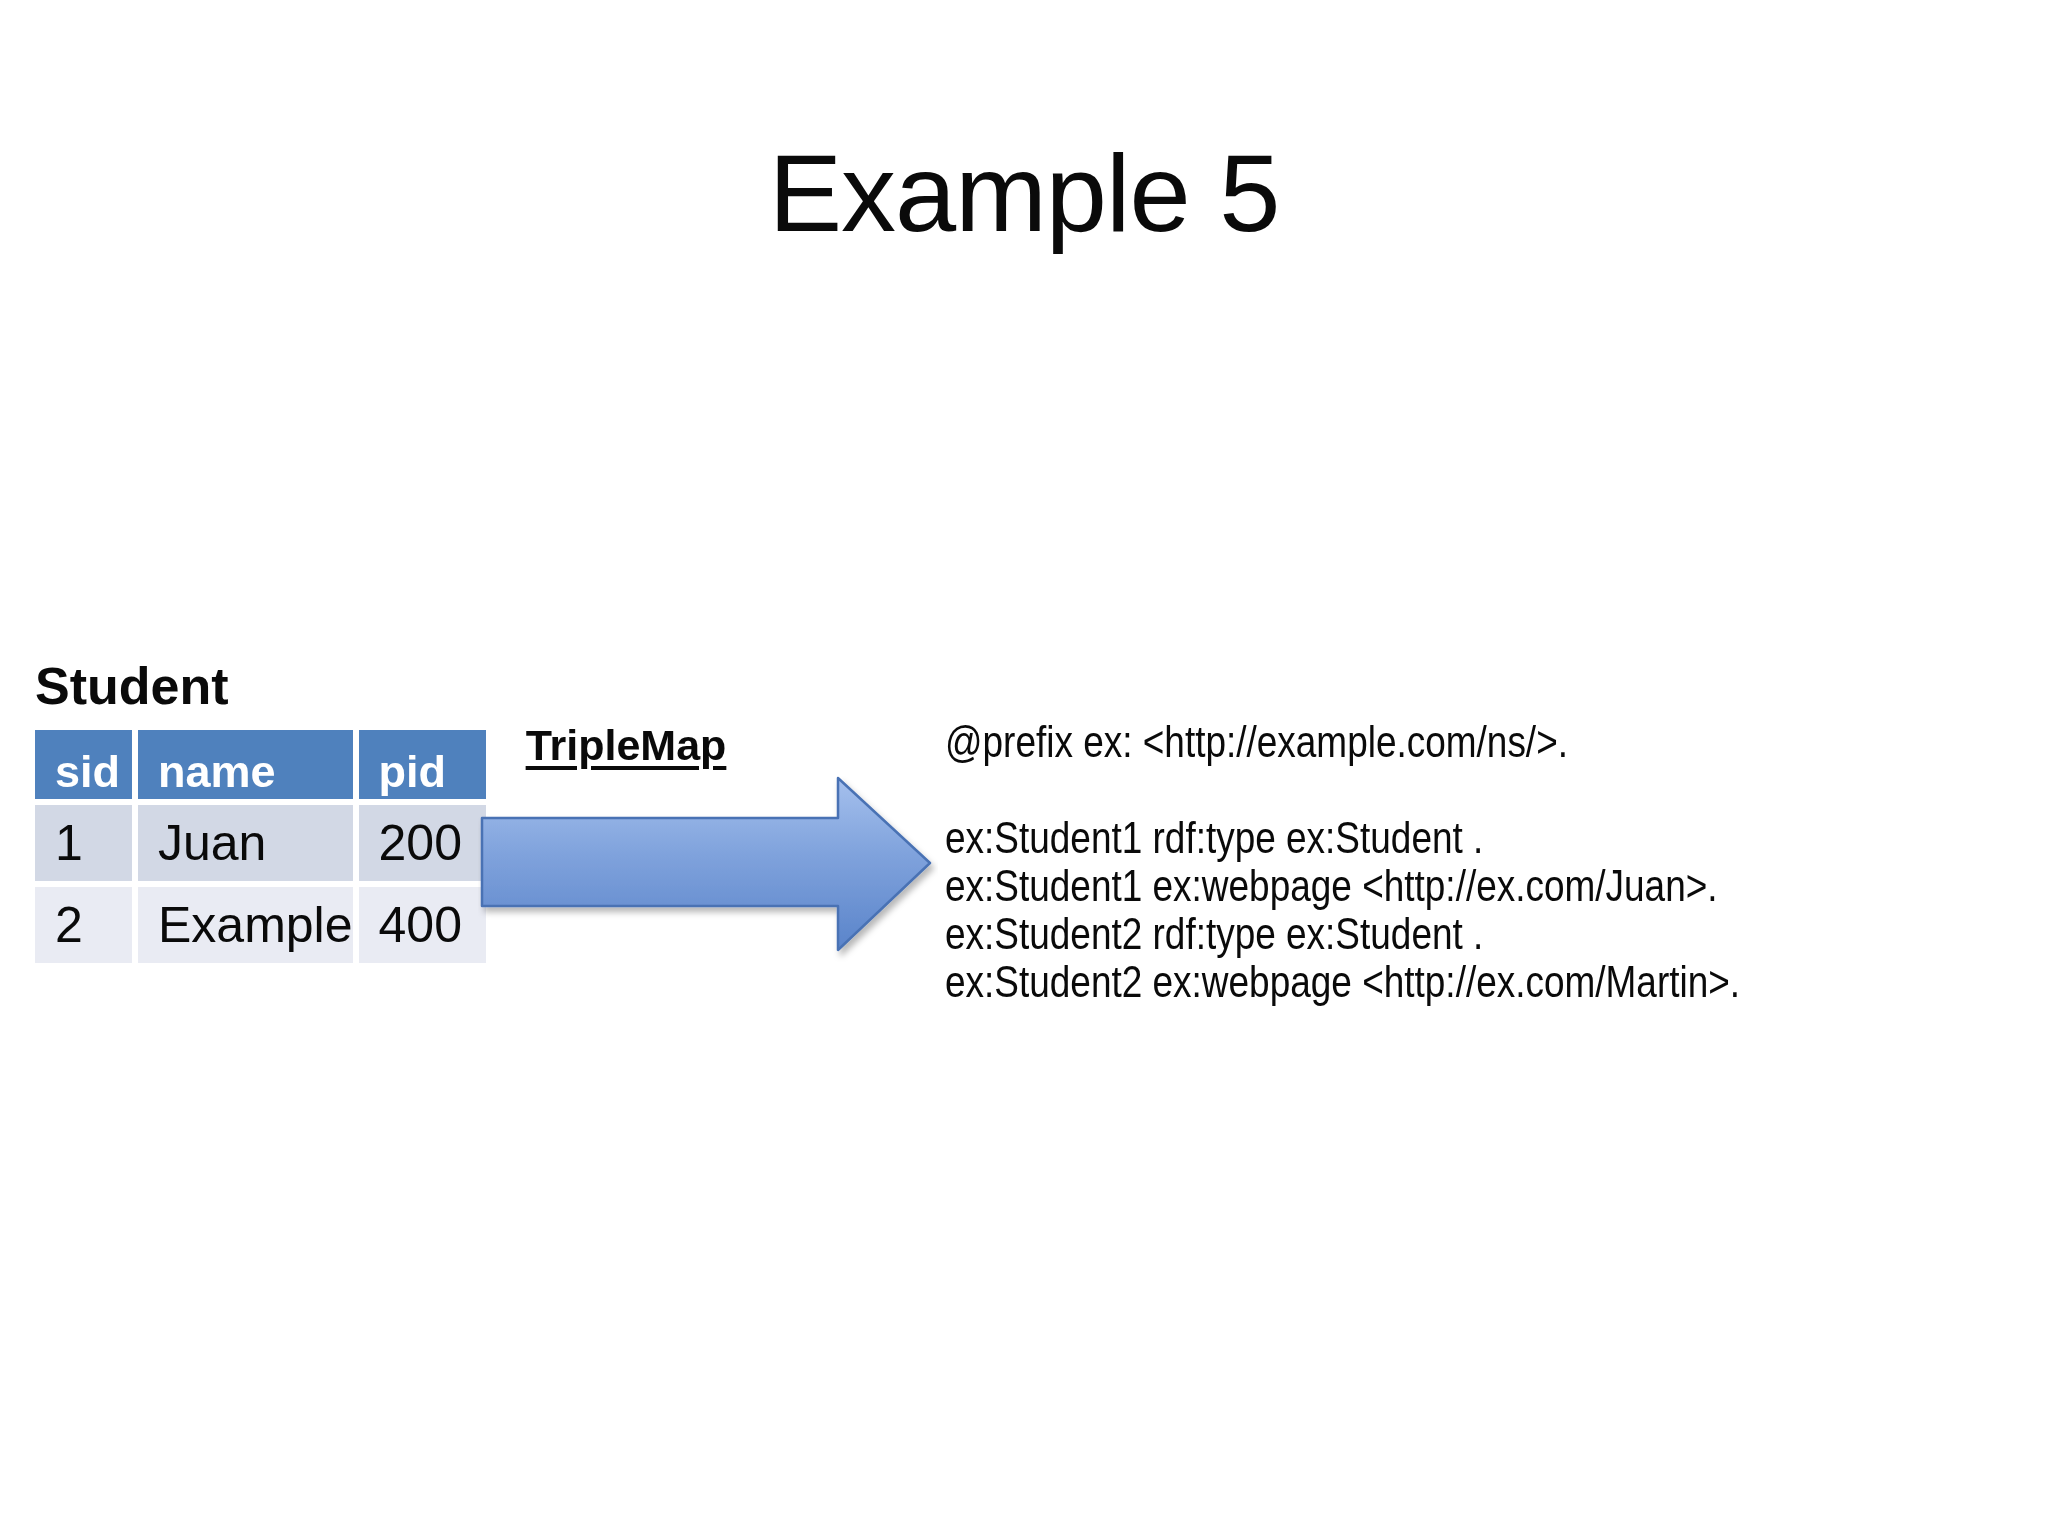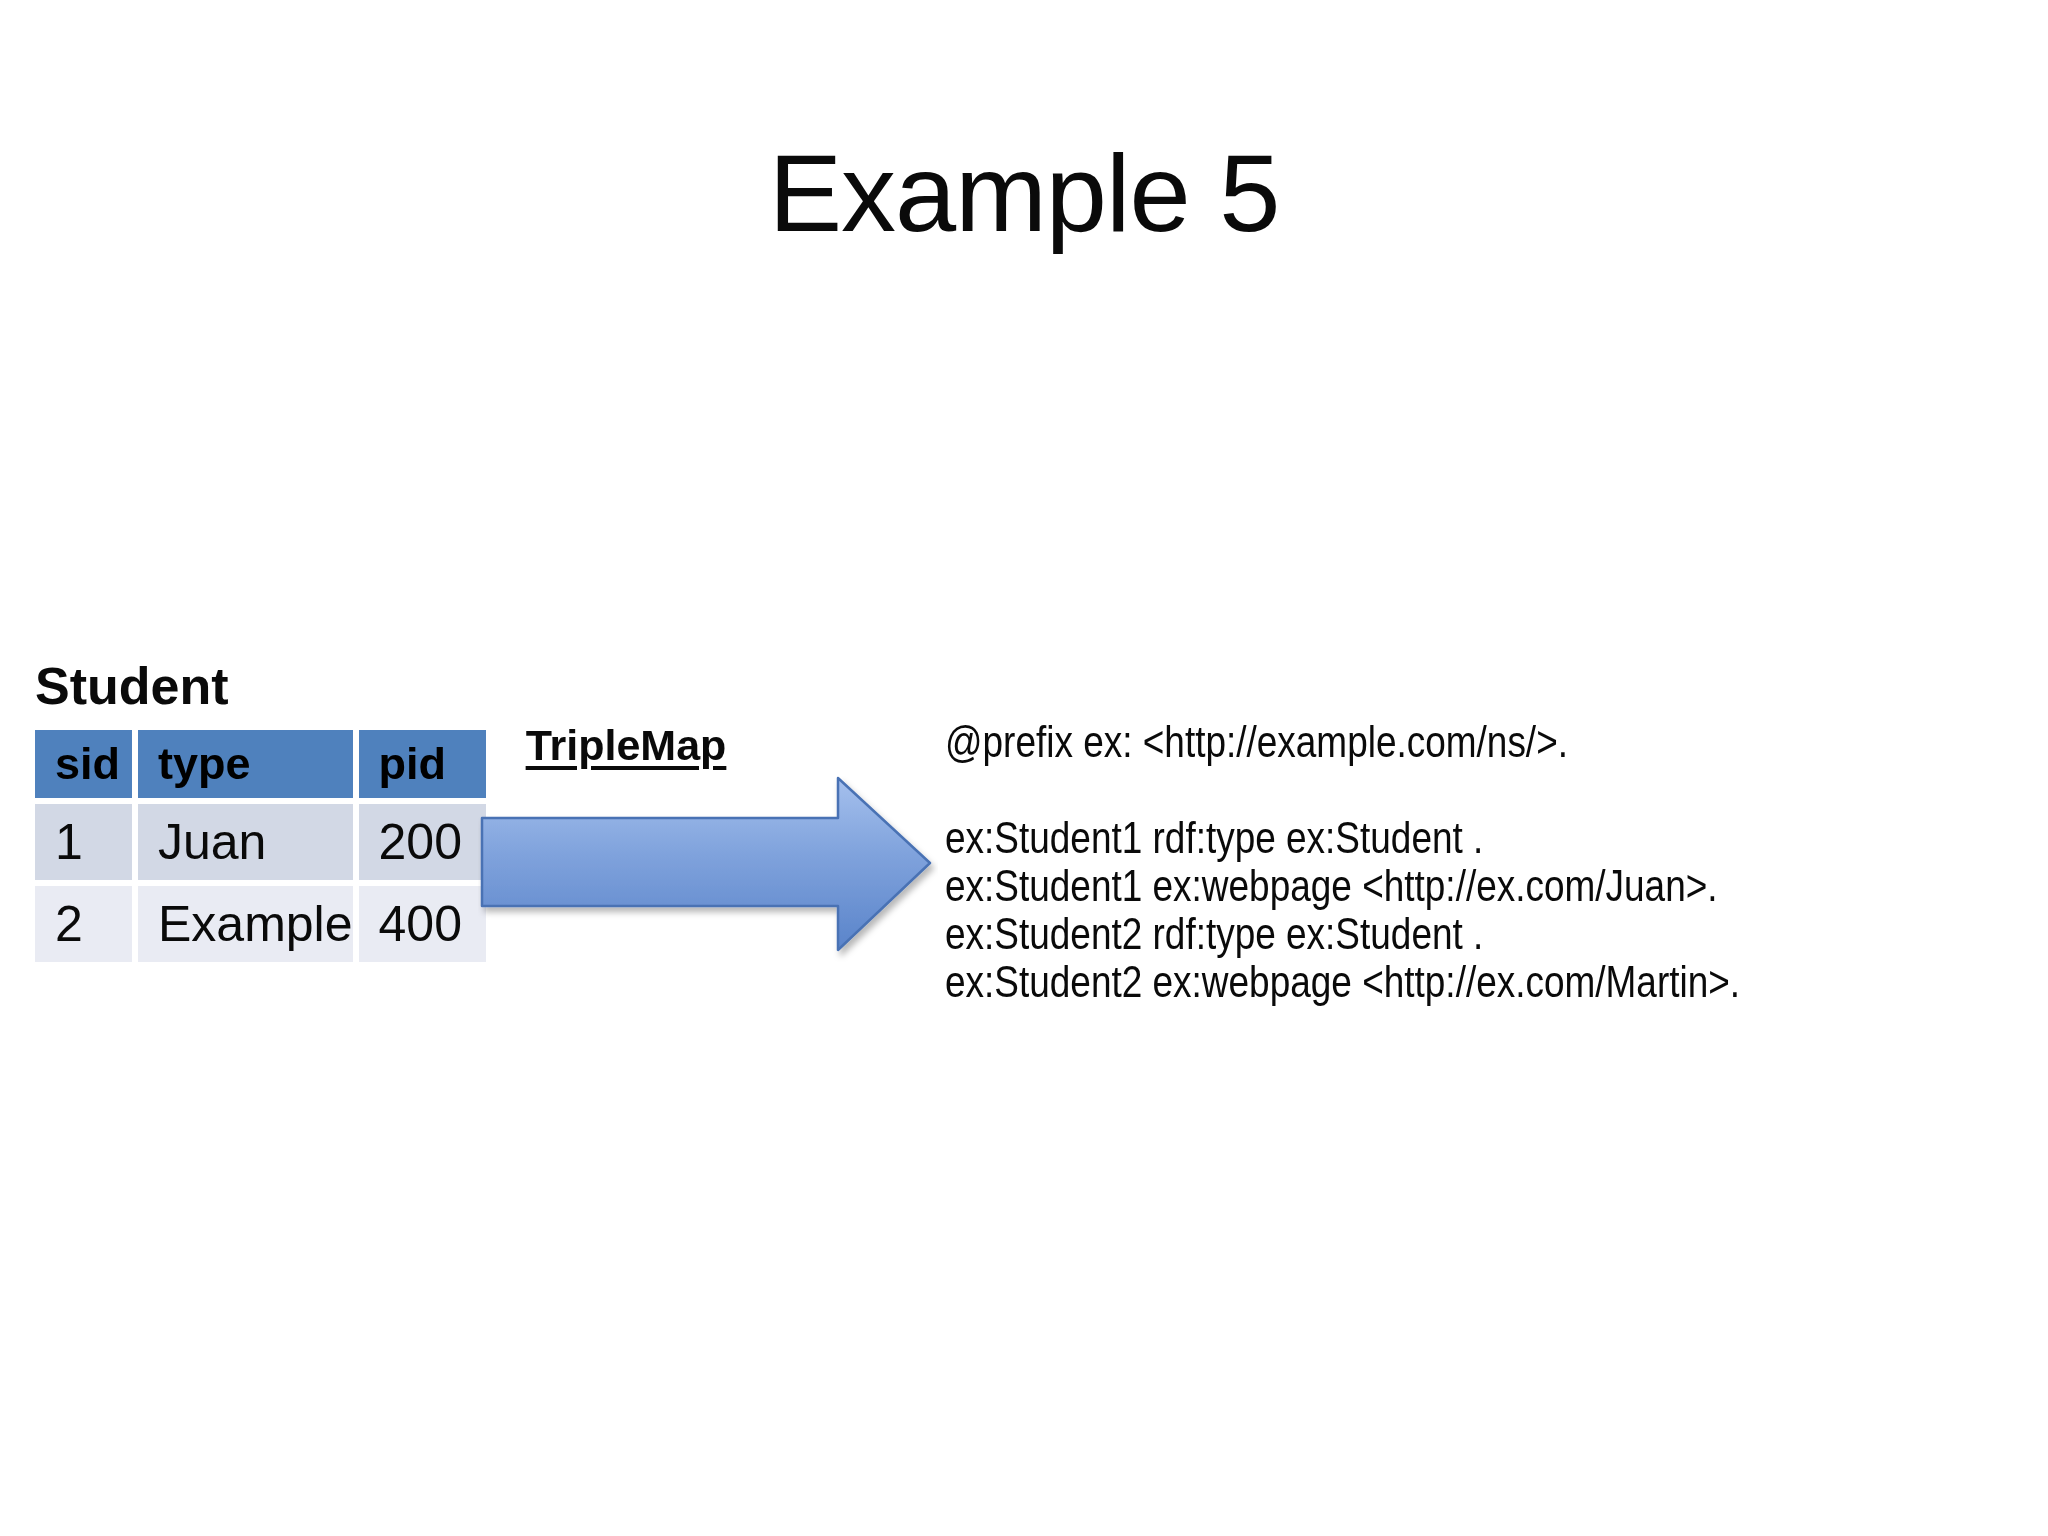--- a/index.html
+++ b/index.html
@@ -50,25 +50,25 @@
     border-spacing: 6px;
   }
   table.student-table td, table.student-table th {
     margin: 0;
     vertical-align: middle;
     text-align: left;
     white-space: nowrap;
   }
   table.student-table th {
     background: #4F81BD;
-    color: #000000;
+    color: #ffffff;
     font-weight: 700;
     font-size: 45px;
-    height: 68px;
-    padding: 0 0 0 20px;
+    height: 55px;
+    padding: 14px 0 0 20px;
   }
   table.student-table td {
     font-size: 50px;
     font-weight: 400;
     color: #0a0a0a;
     height: 76px;
     padding: 0 0 0 20px;
   }
   table.student-table tr.row-odd td  { background: #D2D8E5; }
   table.student-table tr.row-even td { background: #E9EBF3; }
@@ -121,21 +121,21 @@
 <div class="slide">
 
   <div class="slide-title">Example 5</div>
 
   <div class="table-caption">Student</div>
 
   <table class="student-table">
     <thead>
       <tr>
         <th class="col-sid">sid</th>
-        <th class="col-name">type</th>
+        <th class="col-name">name</th>
         <th class="col-pid">pid</th>
       </tr>
     </thead>
     <tbody>
       <tr class="row-odd">
         <td>1</td>
         <td>Juan</td>
         <td>200</td>
       </tr>
       <tr class="row-even">

